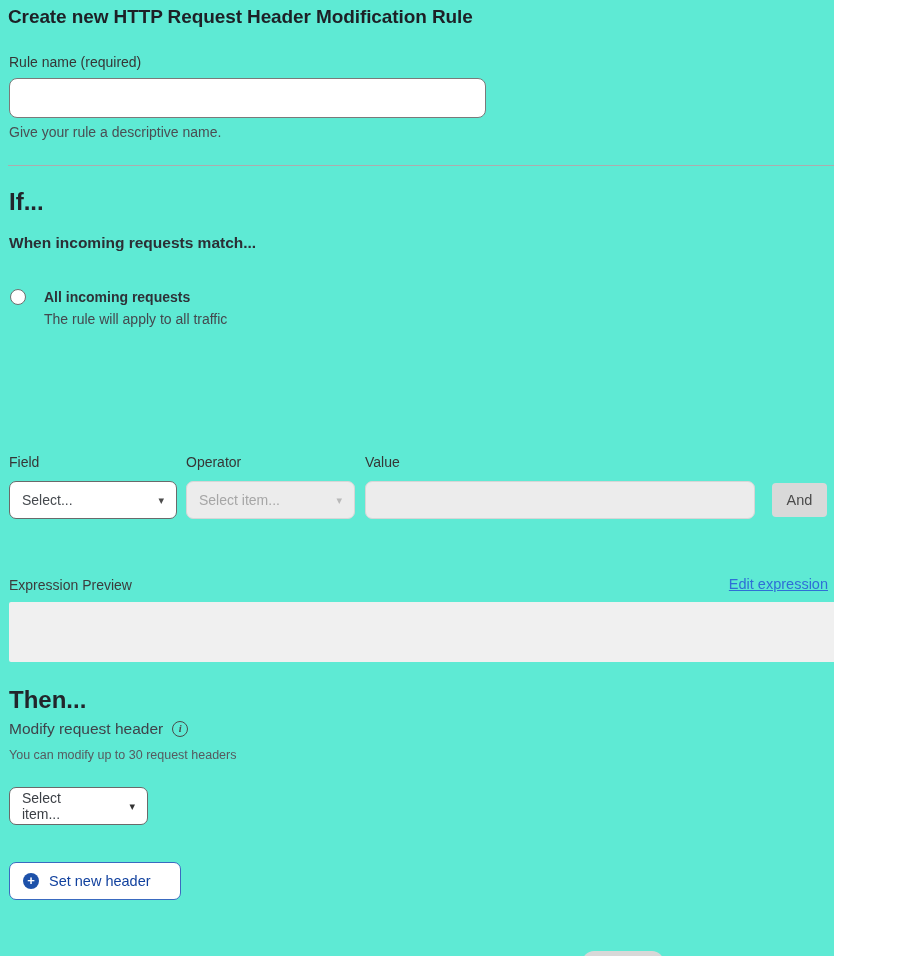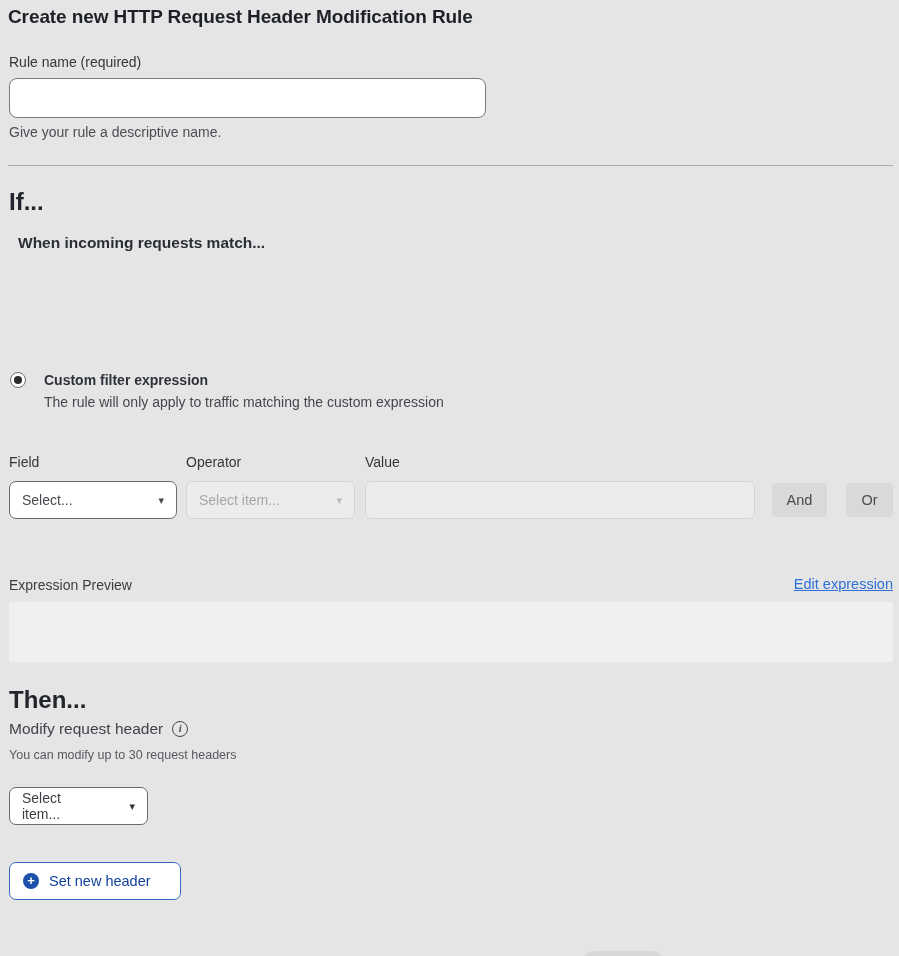--- a/index.html
+++ b/index.html
@@ -1,22 +1,22 @@
 <!DOCTYPE html>
 <html><head>
 <meta charset="utf-8">
 <style>
   * { margin: 0; padding: 0; box-sizing: border-box; }
   html, body { background: #ffffff; }
   body { font-family: "Liberation Sans", sans-serif; color: #333; }
   .stage {
     position: relative;
-    width: 899px;
+    width: 834px;
     height: 956px;
-    background: #e5e5e5;
+    background: #5eead4;
     overflow: hidden;
   }
   .abs { position: absolute; }
 
   .page-title {
     left: 8px; top: 6px;
     font-size: 19px; font-weight: 700; color: #1d2026;
     letter-spacing: -0.1px;
   }
 
@@ -32,21 +32,21 @@
     font-family: "Liberation Sans", sans-serif;
     background: #fff; outline: none;
   }
   .rule-name-helper { left: 9px; top: 124px; }
 
   .divider { left: 8px; top: 165px; width: 885px; height: 1px; background: #adadad; }
 
   .section-heading { font-size: 24px; font-weight: 700; color: #22252b; }
   .if-heading   { left: 9px; top: 188px; }
   .then-heading { left: 9px; top: 686px; }
-  .if-subheading { left: 9px; top: 234px; font-size: 15.5px; font-weight: 700; color: #2b2f35; margin-left: 9px; }
+  .if-subheading { left: 9px; top: 234px; font-size: 15.5px; font-weight: 700; color: #2b2f35; }
 
   .radio-option { display: flex; }
   .radio-opt-1 { left: 10px; top: 288px; }
   .radio-opt-2 { left: 10px; top: 371px; }
   .radio-circle {
     width: 16px; height: 16px; border-radius: 50%;
     border: 1px solid #6f6f6f; background: #fff;
     margin-top: 1px; flex: none; cursor: pointer;
     display: flex; align-items: center; justify-content: center;
   }
@@ -138,28 +138,28 @@
 
   <label class="abs field-label rule-name-label">Rule name (required)</label>
   <input type="text" class="abs rule-name-input" value="" style="">
   <div class="abs helper-text rule-name-helper">Give your rule a descriptive name.</div>
 
   <div class="abs divider"></div>
 
   <h2 class="abs section-heading if-heading">If...</h2>
   <h3 class="abs if-subheading">When incoming requests match...</h3>
 
-
-  <div class="abs radio-option radio-opt-2">
-    <span class="radio-circle selected"></span>
+  <div class="abs radio-option radio-opt-1">
+    <span class="radio-circle"></span>
     <span class="radio-texts">
-      <div class="radio-label">Custom filter expression</div>
-      <div class="radio-desc">The rule will only apply to traffic matching the custom expression</div>
+      <div class="radio-label">All incoming requests</div>
+      <div class="radio-desc">The rule will apply to all traffic</div>
     </span>
   </div>
+
 
   <div class="abs field-label builder-label-field">Field</div>
   <div class="abs field-label builder-label-operator">Operator</div>
   <div class="abs field-label builder-label-value">Value</div>
 
   <div class="abs select-box select-enabled field-select">
     <span>Select...</span>
     <span class="chev">▾</span>
   </div>
 

